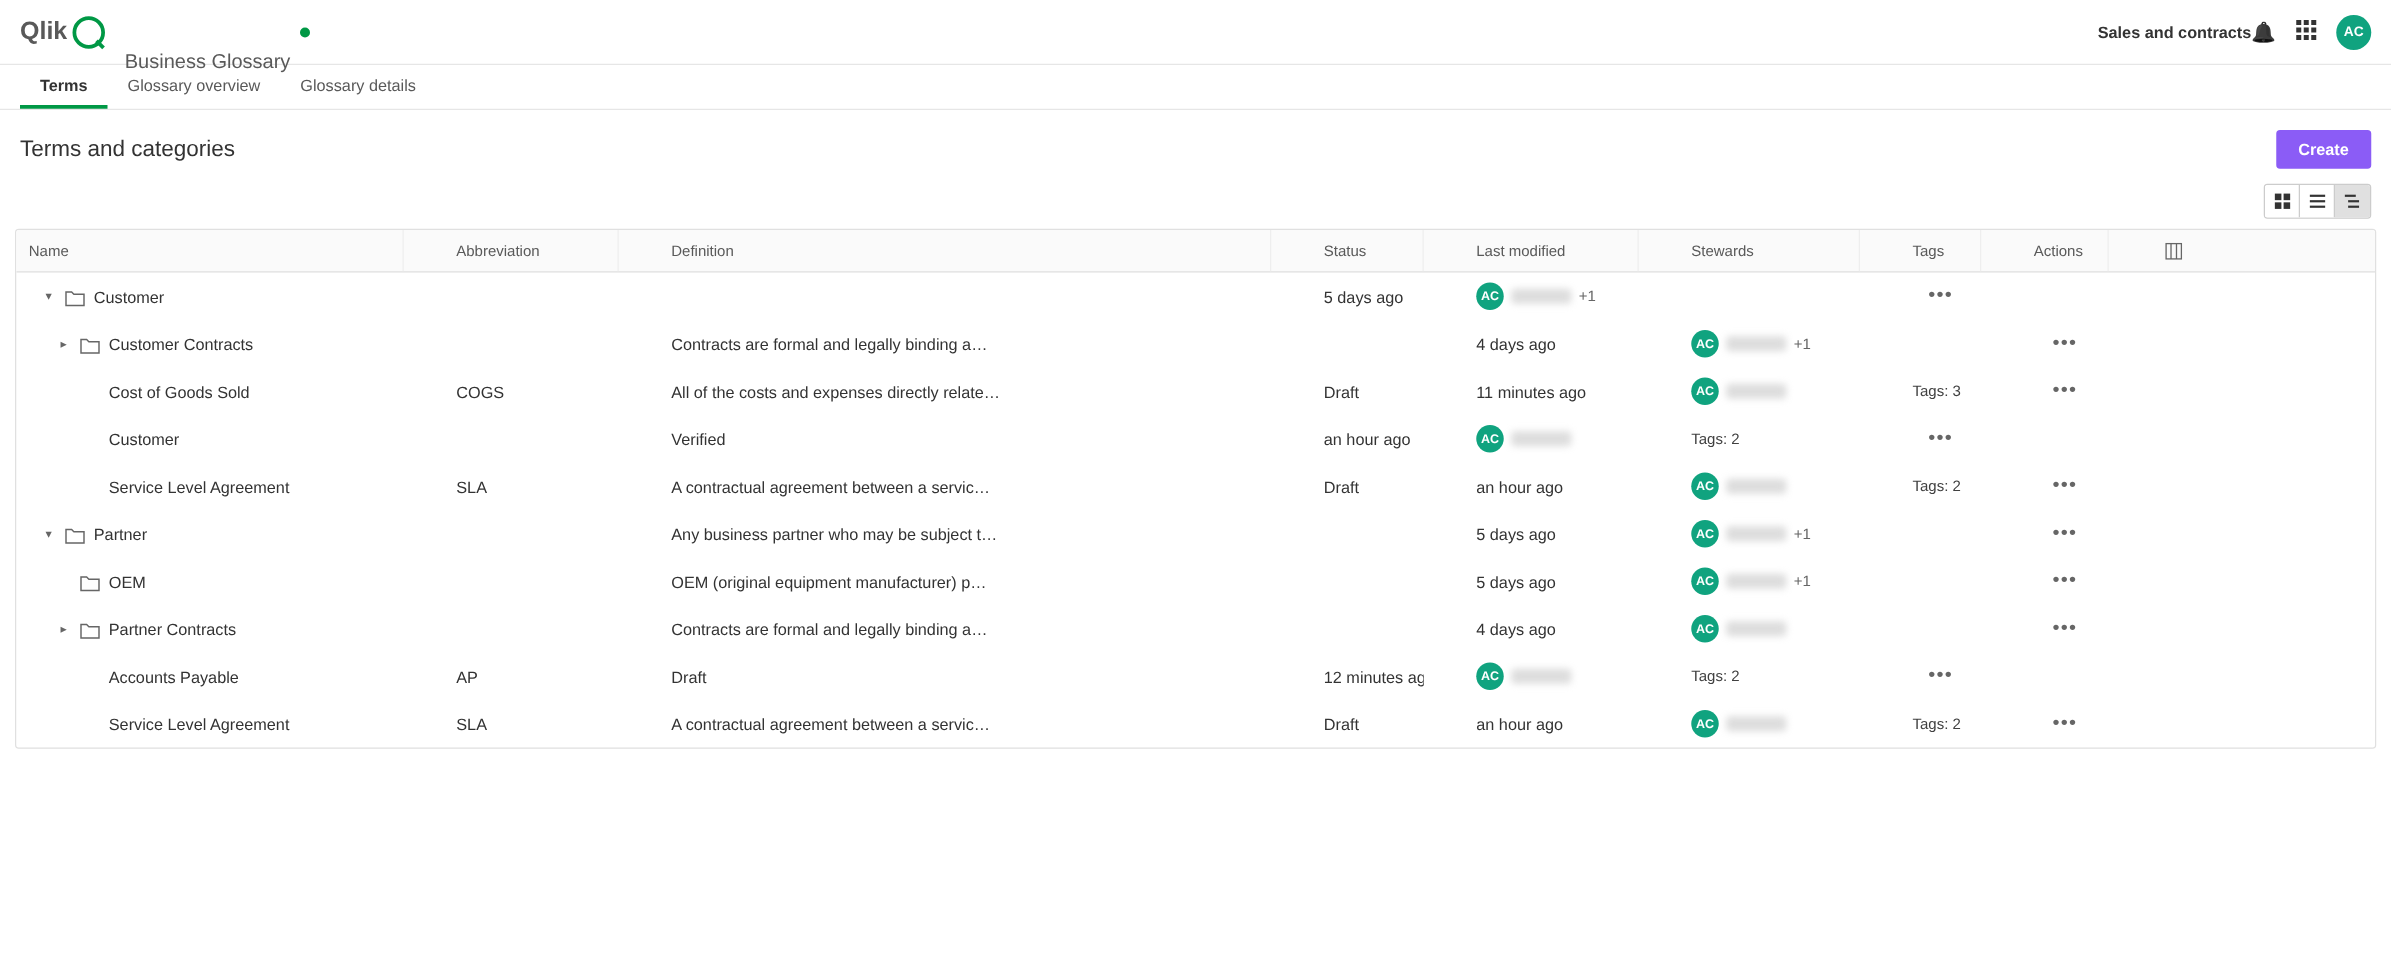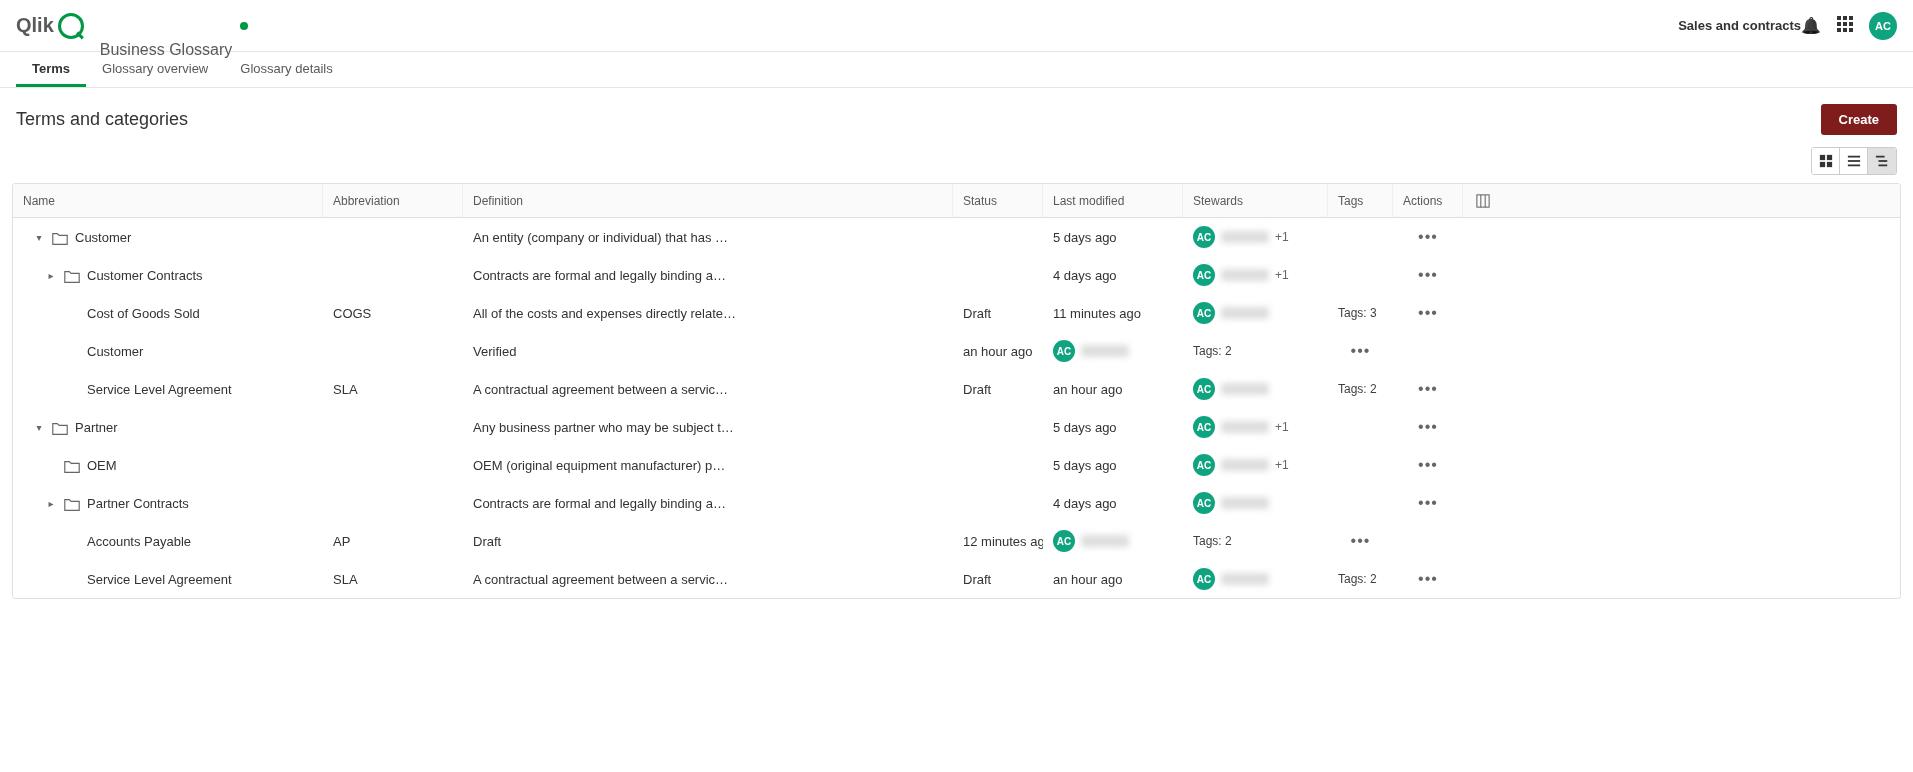--- a/index.html
+++ b/index.html
@@ -18,30 +18,30 @@
   .apps-icon { display: grid; grid-template-columns: repeat(3,4px); grid-template-rows: repeat(3,4px); gap: 2px; }
   .apps-icon span { background: #333; width: 4px; height: 4px; }
   .avatar { width: 28px; height: 28px; border-radius: 50%; background: #10a37f; color: #fff; display: inline-flex; align-items: center; justify-content: center; font-size: 11px; font-weight: 600; }
   
   .tabs { display: flex; border-bottom: 1px solid #e6e6e6; padding: 0 16px; height: 36px; }
   .tab { padding: 0 16px; display: flex; align-items: center; font-size: 13px; color: #595959; cursor: pointer; border-bottom: 3px solid transparent; }
   .tab.active { border-bottom-color: #009845; font-weight: 600; color: #333; }
   
   .page-header { display: flex; align-items: center; justify-content: space-between; padding: 16px 16px 8px 16px; gap: 11px; }
   .page-title { font-size: 18px; font-weight: 400; color: #333; }
-  .create-btn { background: #7f1d1d; color: #fff; border: none; padding: 8px 18px; border-radius: 3px; font-size: 13px; font-weight: 600; cursor: pointer; }
+  .create-btn { background: #8b5cf6; color: #fff; border: none; padding: 8px 18px; border-radius: 3px; font-size: 13px; font-weight: 600; cursor: pointer; }
   
   .view-switch-row { display: flex; justify-content: flex-end; padding: 4px 16px 8px; }
   .view-switch { display: inline-flex; border: 1px solid #ccc; border-radius: 3px; overflow: hidden; }
   .view-btn { width: 28px; height: 26px; display: inline-flex; align-items: center; justify-content: center; cursor: pointer; background: #fff; border-right: 1px solid #ccc; }
   .view-btn:last-child { border-right: none; }
   .view-btn.active { background: #e0e0e0; }
   
   .grid-container { margin: 0 12px 12px 12px; border: 1px solid #e0e0e0; border-radius: 3px; overflow: auto; }
-  .grid-header, .grid-row { display: grid; grid-template-columns: 310px 140px 490px 90px 140px 145px 65px 70px 40px; align-items: center; }
+  .grid-header, .grid-row { display: grid; grid-template-columns: 310px 140px 490px 90px 140px 145px 65px 70px 40px; align-items: center; gap: 32px; }
   .grid-header { background: #fafafa; border-bottom: 1px solid #e0e0e0; height: 34px; font-size: 12px; color: #595959; font-weight: 400; }
   .grid-header > div, .grid-row > div { padding: 0 10px; border-right: 1px solid #eee; height: 100%; display: flex; align-items: center; overflow: hidden; text-overflow: ellipsis; white-space: nowrap; }
   .grid-header > div:last-child, .grid-row > div:last-child { border-right: none; }
   .grid-header .col-settings { justify-content: center; }
   .grid-row { height: 38px; font-size: 13px; color: #333; }
   .grid-row > div { border-right: none; }
   .name-cell { gap: 6px; }
   .chev { width: 12px; display: inline-flex; justify-content: center; color: #666; font-size: 10px; cursor: pointer; }
   .folder-icon { width: 18px; height: 14px; display: inline-block; position: relative; }
   .folder-icon svg { width: 18px; height: 18px; }
@@ -142,21 +142,20 @@
   <div id="grid-body">
       <div class="grid-row">
         <div class="name-cell" style="padding-left:20px">
           <span class="chev">▾</span>
           <span class="folder-icon"><svg viewBox="0 0 20 20">
               <path d="M2 4h5l2 2h9v10H2V4z" fill="none" stroke="#666" stroke-width="1.3"></path>
             </svg></span>
           <span>Customer</span>
         </div>
         <div></div>
-        <div class="def-cell">An entity (company or individual) that has …</div>
         <div></div>
         <div>5 days ago</div>
         <div class="steward-cell">
           <span class="steward-avatar">AC</span>
           <span class="steward-blur"></span>
           <span class="steward-more">+1</span>
         </div>
         <div class="tags-cell"></div>
         <div class="actions-cell">
           <span class="more-btn">•••</span>

